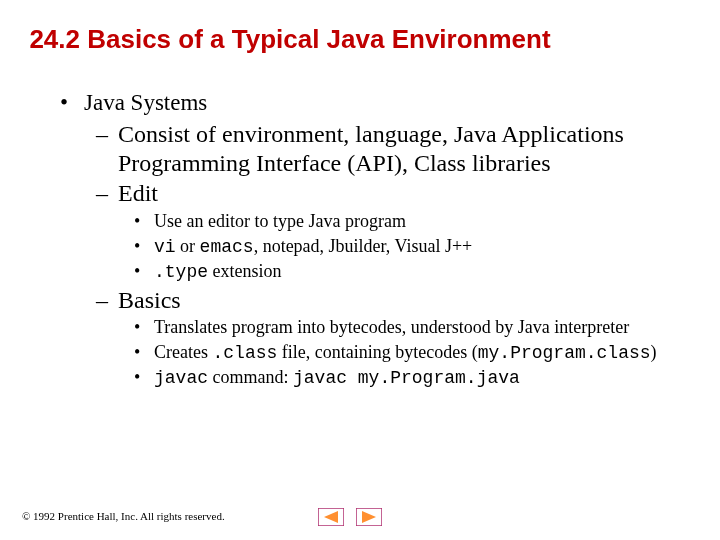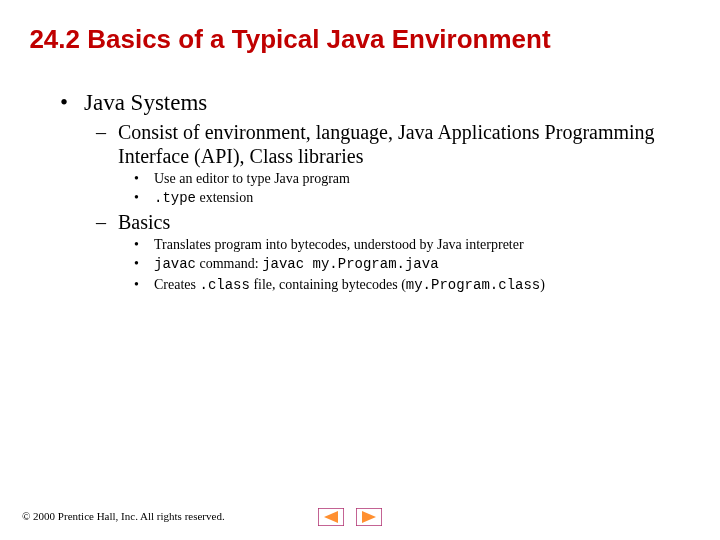--- a/index.html
+++ b/index.html
@@ -42,34 +42,34 @@
     position: relative;
     line-height: 1.25;
   }
   .lvl1::before {
     content: "•";
     position: absolute;
     left: 0;
     top: 0;
   }
   .lvl2 {
-    font-size: 20px;
+    font-size: 24px;
     margin: 2px 0 2px 36px;
     padding-left: 22px;
     position: relative;
     line-height: 1.2;
   }
   .lvl2::before {
     content: "–";
     position: absolute;
     left: 0;
     top: 0;
   }
   .lvl3 {
-    font-size: 14px;
+    font-size: 18px;
     margin: 2px 0 2px 74px;
     padding-left: 20px;
     position: relative;
     line-height: 1.25;
   }
   .lvl3::before {
     content: "•";
     position: absolute;
     left: 0;
     top: 0;
@@ -99,37 +99,41 @@
 <div class="slide">
 
   <div class="title">24.2  Basics of a Typical Java Environment</div>
 
   <div class="body">
 
     <div class="lvl1">Java Systems</div>
     <div class="lvl2">Consist of environment, language, Java Applications Programming Interface (API), Class libraries</div>
 
 
+    <div class="lvl2">Edit</div>
     <div class="lvl3">Use an editor to type Java program</div>
+    <div class="lvl3">
+      <span class="mono">vi</span><span> or </span><span class="mono">emacs</span><span>, notepad, Jbuilder, Visual J++</span>
+    </div>
     <div class="lvl3">
       <span class="mono">.type</span><span> extension</span>
     </div>
 
     <div class="lvl2">Basics</div>
     <div class="lvl3">Translates program into bytecodes, understood by Java interpreter</div>
     <div class="lvl3">
-      <span class="mono">javac</span><span> command:  </span><span class="mono">javac my.Program.java</span>
+      <span>Creates </span><span class="mono">.class</span><span> file, containing bytecodes (</span><span class="mono">my.Program.class</span><span>)</span>
     </div>
     <div class="lvl3">
-      <span>Creates </span><span class="mono">.class</span><span> file, containing bytecodes (</span><span class="mono">my.Program.class</span><span>)</span>
+      <span class="mono">javac</span><span> command:  </span><span class="mono">javac my.Program.java</span>
     </div>
 
   </div>
 
-  <div class="footer">© 2000 Prentice Hall, Inc.  All rights reserved.</div>
+  <div class="footer">© 1992 Prentice Hall, Inc.  All rights reserved.</div>
 
   <div class="nav">
     <span>
       <svg width="26" height="18" viewBox="0 0 26 18">
         <rect x="0" y="0" width="26" height="18" fill="none" stroke="#b03070" stroke-width="1.5"></rect>
         <polygon points="20,3 20,15 6,9" fill="#ff9030"></polygon>
       </svg>
     </span>
     <span>
       <svg width="26" height="18" viewBox="0 0 26 18">

